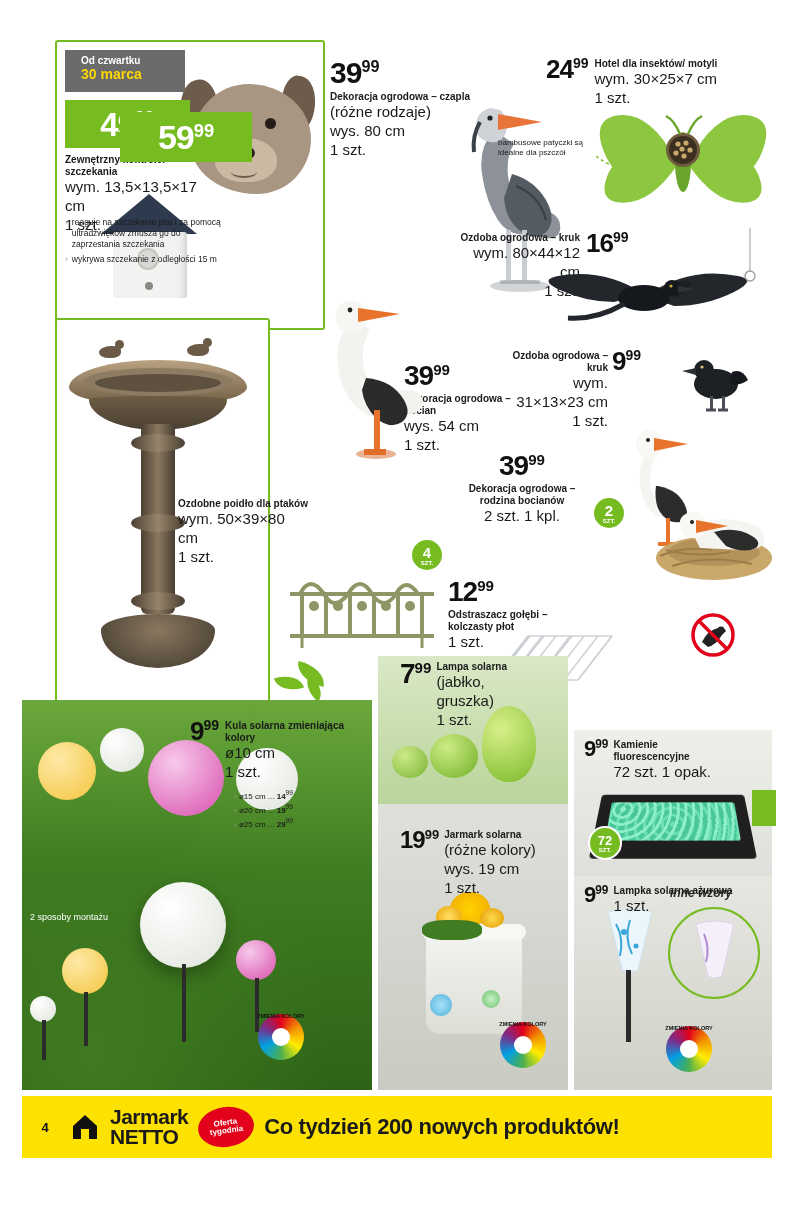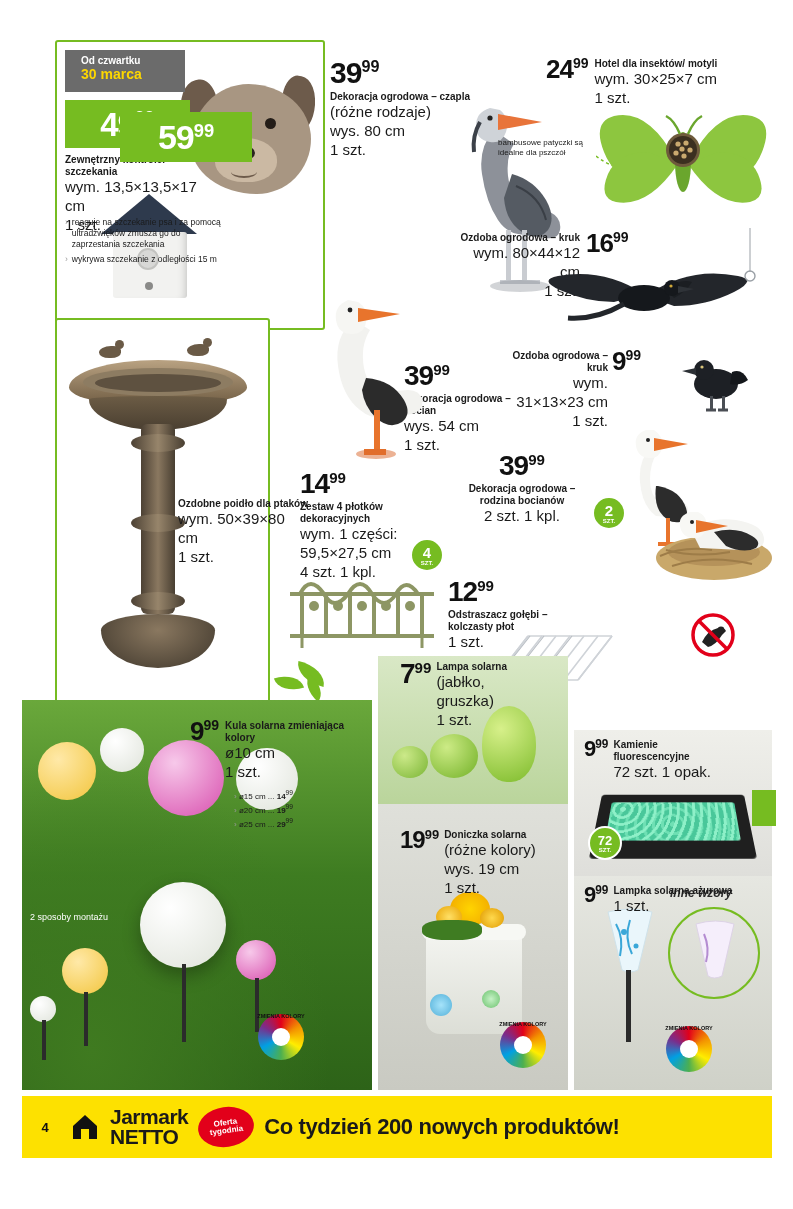--- a/index.html
+++ b/index.html
@@ -351,27 +351,20 @@
       <path d="M48 118 q26 2 38 22 q8 14 -2 22 q-12 8 -26 -4 q-12 -12 -14 -28 z" fill="#2b2b2b"></path>
       <path d="M30 40 q-14 6 -12 20 q2 14 16 14 q12 0 14 -12 q2 -14 -8 -20 z" fill="#f6f6f3"></path>
       <path d="M40 48 l42 6 l-42 8 z" fill="#e8742c"></path>
       <circle cx="32" cy="50" r="2.4" fill="#222"></circle>
       <rect x="56" y="150" width="6" height="42" fill="#e8742c"></rect>
       <path d="M46 192 h22" stroke="#e8742c" stroke-width="6"></path>
       <ellipse cx="58" cy="194" rx="20" ry="5" fill="#d9652a" opacity=".5"></ellipse>
     </svg>
   </div>
 
-  <div class="abs" style="left:300px;top:470px;width:110px;">
-    <div class="price" style="font-size:28px;"><span>14</span><span class="cents">99</span></div>
-    <div class="title-b" style="margin-top:3px;">Zestaw 4 płotków dekoracyjnych</div>
-    <div class="desc">wym. 1 części:</div>
-    <div class="desc">59,5×27,5 cm</div>
-    <div class="desc">4 szt. 1 kpl.</div>
-  </div>
 
   <div class="rbadge" style="left:410px;top:538px;">
     <span class="n">4</span>
     <span class="u">SZT.</span>
   </div>
 
   <div class="abs" style="left:282px;top:560px;">
     <svg width="160" height="90" viewBox="0 0 160 90">
       <g fill="none" stroke="#8d9664" stroke-width="4">
         <path d="M8 76 h144"></path>
@@ -560,21 +553,21 @@
       <div class="abs" style="left:52px;top:190px;width:22px;height:22px;border-radius:50%;background:radial-gradient(circle,#9be3ff,#3aa7d8);opacity:.85;"></div>
       <div class="abs" style="left:104px;top:186px;width:18px;height:18px;border-radius:50%;background:radial-gradient(circle,#bff5c0,#4bb84f);opacity:.8;"></div>
       <div class="kolory" style="left:122px;top:218px;">
         <span class="lbl">ZMIENIA KOLORY</span>
       </div>
     </div>
     <div class="abs" style="left:378px;top:128px;width:150px;">
       <div style="display:flex;gap:5px;align-items:flex-start;">
         <div class="price" style="font-size:24px;"><span>19</span><span class="cents">99</span></div>
         <div style="padding-top:1px;">
-          <div class="title-b">Doniczka solarna</div>
+          <div class="title-b">Jarmark solarna</div>
           <div class="desc">(różne kolory)</div>
           <div class="desc">wys. 19 cm</div>
           <div class="desc">1 szt.</div>
         </div>
       </div>
     </div>
 
     <div class="stones-photo">
       <div class="stone-tray">
         <div class="stone-fill"></div>

